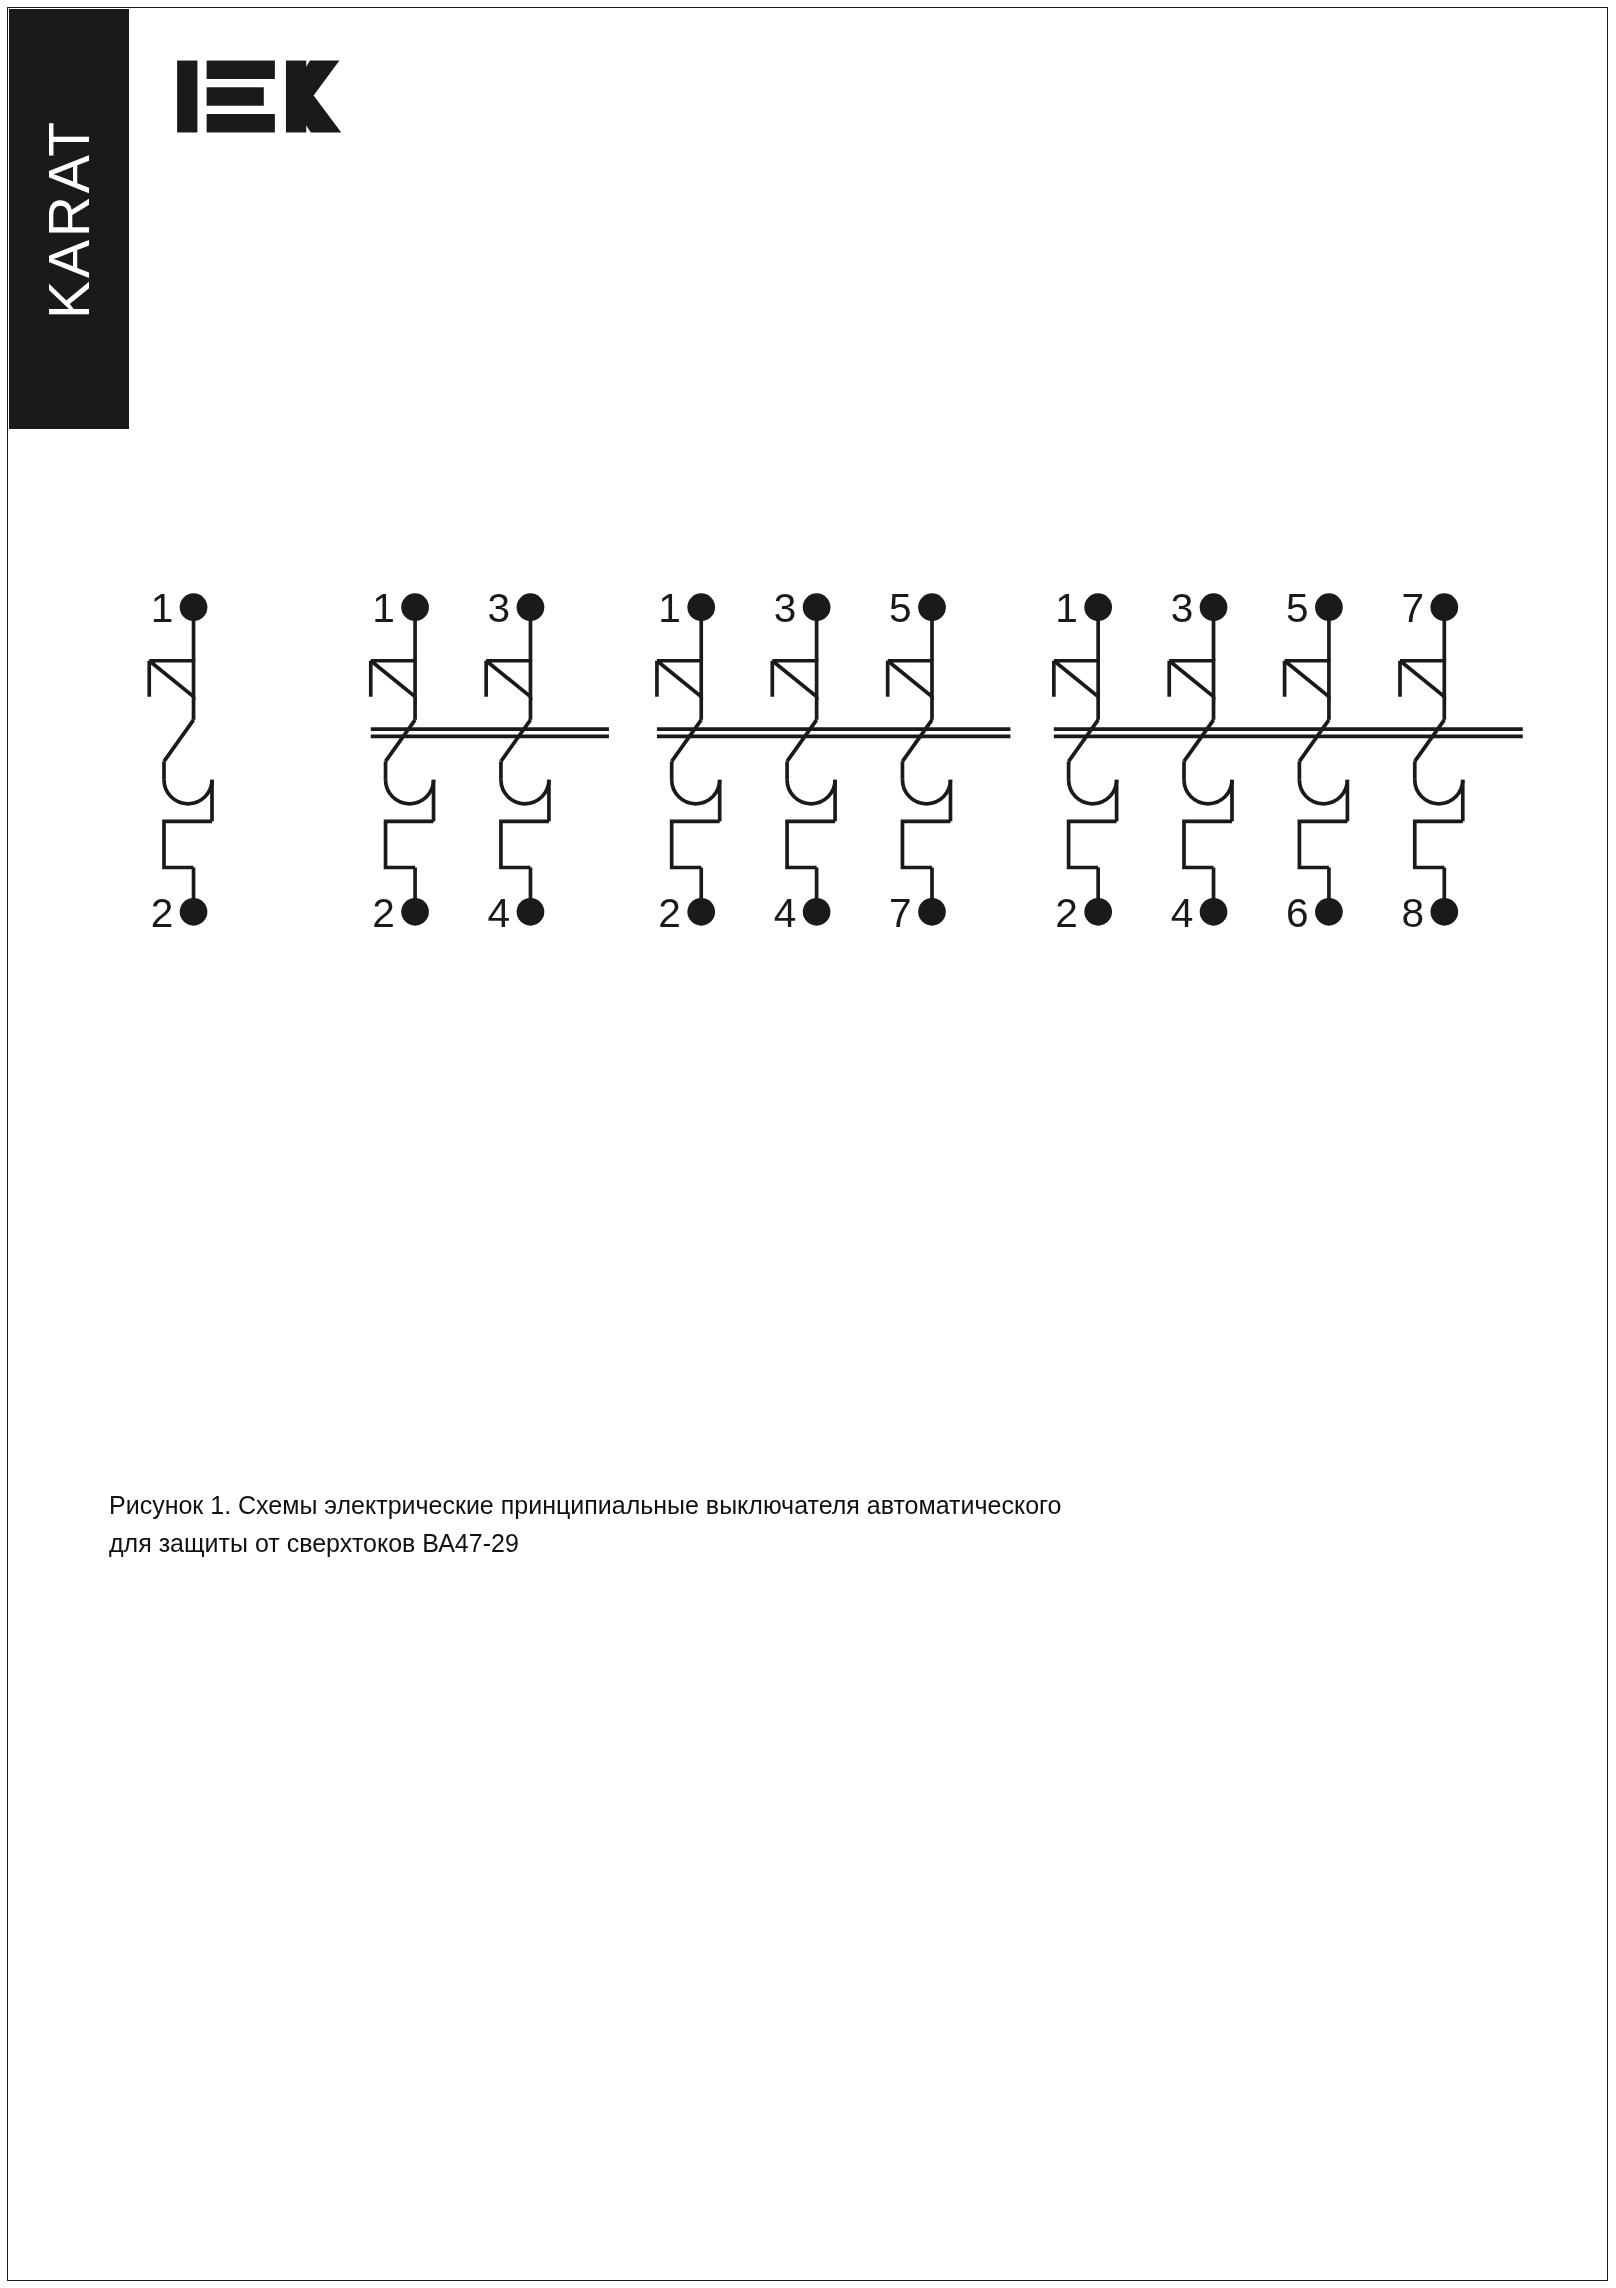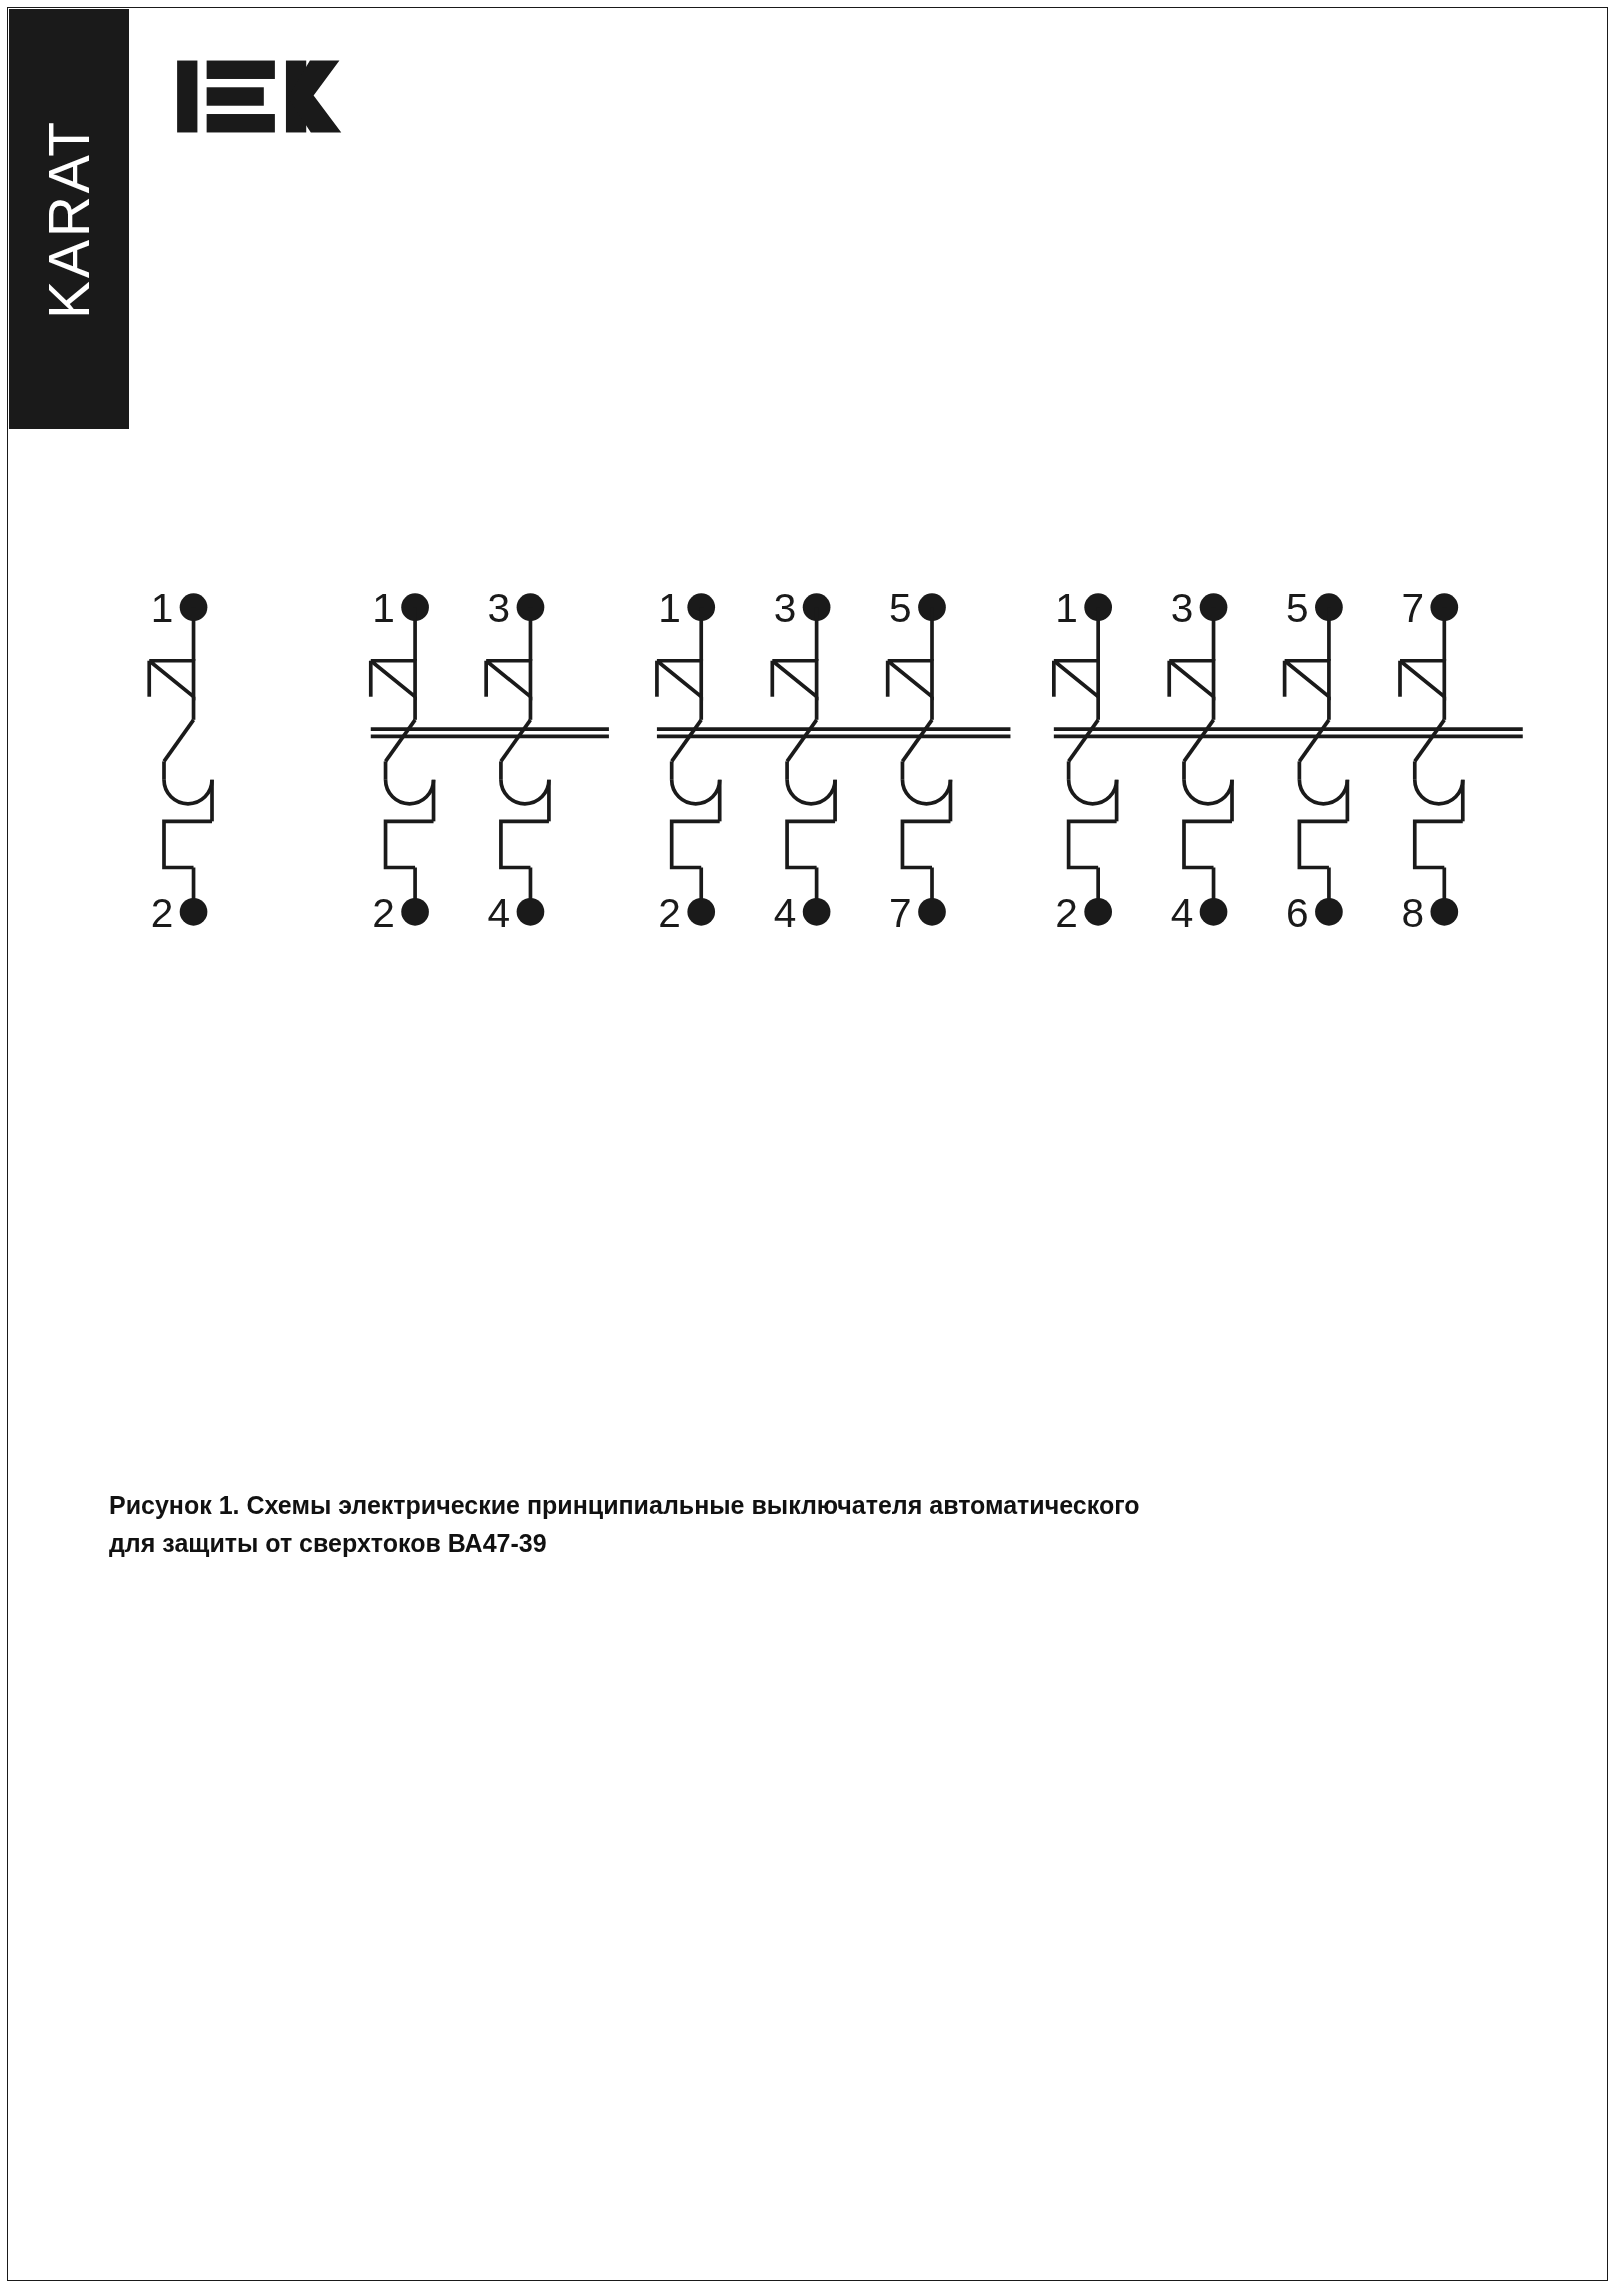--- a/index.html
+++ b/index.html
@@ -75,21 +75,21 @@
   #caption {
     position: absolute;
     left: 109px;
     top: 1486px;
     width: 1200px;
     color: #111111;
     font-size: 25px;
     line-height: 38px;
     font-family: "Liberation Sans", sans-serif;
   }
-  #caption div { white-space: pre; font-weight: bold; }
+  #caption div { white-space: pre; }
 </style>
 </head>
 <body>
 
 <div id="page-frame"></div>
 
 <div id="brand-tab">
   <div id="brand-tab-label">KARAT</div>
 </div>
 
@@ -313,15 +313,15 @@
       <text x="1068" y="384">2</text>
       <text x="1193" y="384">4</text>
       <text x="1318" y="384">6</text>
       <text x="1443" y="384">8</text>
     </g>
   </svg>
 </div>
 
 <div id="caption">
   <div>Рисунок 1. Схемы электрические принципиальные выключателя автоматического</div>
-  <div>для защиты от сверхтоков ВА47-39</div>
+  <div>для защиты от сверхтоков ВА47-29</div>
 </div>
 
 
 </body></html>

